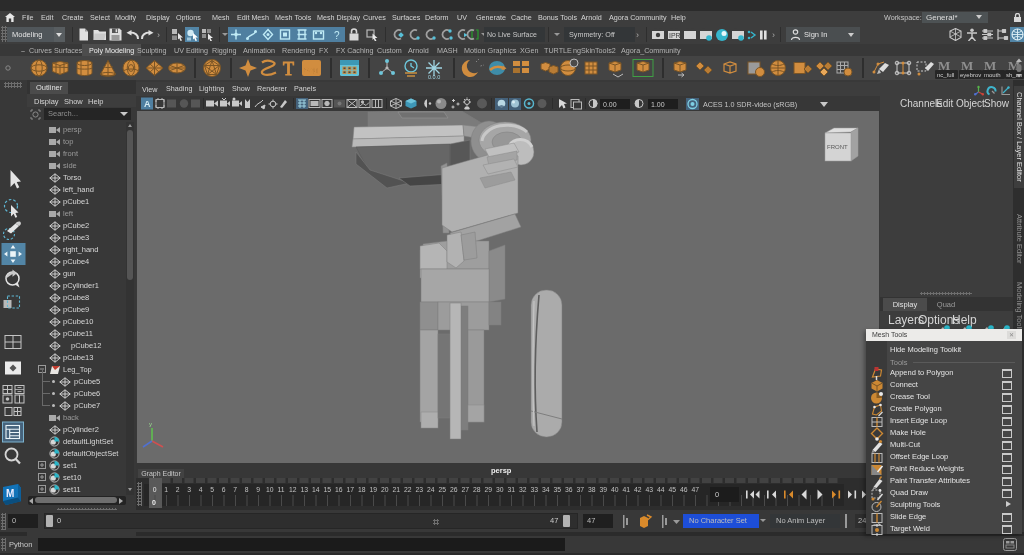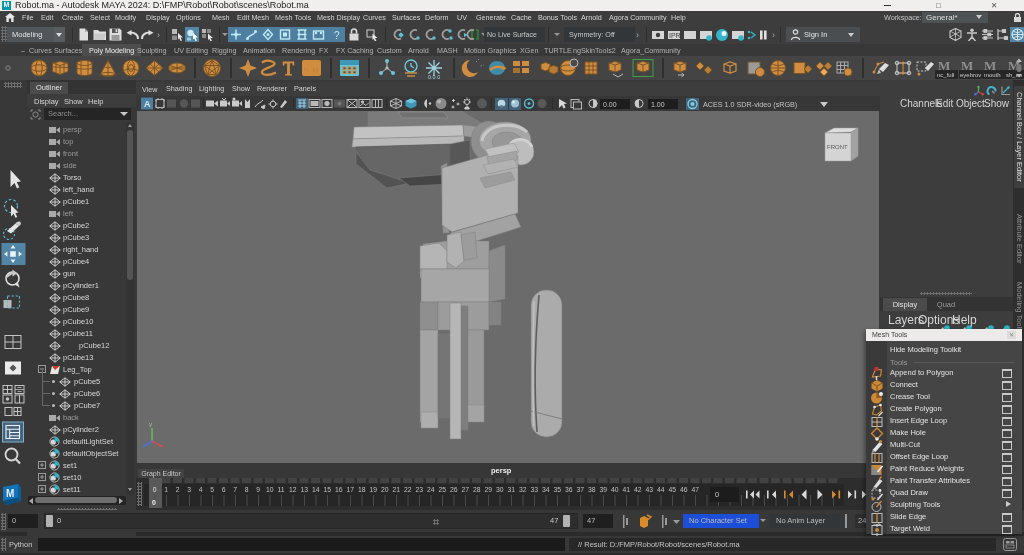--- a/index.html
+++ b/index.html
@@ -36,27 +36,20 @@
 #righttabs{left:1013px;top:80px;width:11px;height:430px;background:#2e2e2e;}
 
 #rangerow{left:0;top:510px;width:1024px;height:22px;background:#383838;}
 #cmdrow{left:0;top:536px;width:1024px;height:17px;background:#383838;}
 #bottomstrip{left:0;top:553px;width:1024px;height:2px;background:#2b2b2b;}
 .vtext{writing-mode:vertical-rl;text-orientation:mixed;}
 </style>
 </head>
 <body>
 <div id="app">
-  <div id="titlebar" class="abs">
-    <div class="ticon"></div>
-    <div class="ttext">Robot.ma - Autodesk MAYA 2024: D:\FMP\Robot\Robot\scenes\Robot.ma</div>
-    <div class="abs" style="left:884px;top:5px;width:7px;height:1px;background:#333"></div>
-    <div class="winbtn" style="left:936px;">□</div>
-    <div class="winbtn" style="left:991px;">✕</div>
-  </div>
   <div id="menubar" class="abs">
     <svg class="abs" style="left:5px;top:2px" width="10" height="9" viewBox="0 0 10 9">
         <path d="M5 0 L10 4 L8.6 4 L8.6 9 L6.2 9 L6.2 5.6 L3.8 5.6 L3.8 9 L1.4 9 L1.4 4 L0 4 Z" fill="#e8e8e8"></path>
       </svg>
     <span style="left:22px">File</span>
       <span style="left:41px">Edit</span>
       <span style="left:62px">Create</span>
       <span style="left:90px">Select</span>
       <span style="left:115px">Modify</span>
       <span style="left:146px">Display</span>
@@ -679,21 +672,21 @@
             <path d="M6 0.8 L6 9.2 M0.8 5 L11.2 5"></path>
           </g>
         </svg>
         <span class="abs" style="left:36px;top:207px;">pCube11</span>
 <svg class="abs" style="left:22px;top:219px" width="12" height="10" viewBox="0 0 12 10">
           <g stroke="#cfcfcf" fill="none" stroke-width="1">
             <path d="M6 0.8 L11.2 5 L6 9.2 L0.8 5 Z"></path>
             <path d="M6 0.8 L6 9.2 M0.8 5 L11.2 5"></path>
           </g>
         </svg>
-        <span class="abs" style="left:52px;top:219px;">pCube12</span>
+        <span class="abs" style="left:44px;top:219px;">pCube12</span>
 <svg class="abs" style="left:22px;top:231px" width="12" height="10" viewBox="0 0 12 10">
           <g stroke="#cfcfcf" fill="none" stroke-width="1">
             <path d="M6 0.8 L11.2 5 L6 9.2 L0.8 5 Z"></path>
             <path d="M6 0.8 L6 9.2 M0.8 5 L11.2 5"></path>
           </g>
         </svg>
         <span class="abs" style="left:36px;top:231px;">pCube13</span>
 <svg class="abs" style="left:11px;top:243px" width="8" height="8" viewBox="0 0 8 8">
           <rect x="0.5" y="0.5" width="7" height="7" fill="none" stroke="#9a9a9a"></rect>
           <path d="M2 4 H6" stroke="#9a9a9a"></path>
@@ -1298,21 +1291,20 @@
     <div class="abs" style="left:683px;top:4px;width:76px;height:14px;background:#1d4ed8;color:#bdbdbd;font-size:7.5px;line-height:14px;padding-left:6px;box-sizing:border-box">No Character Set</div>
     <div class="abs" style="left:760px;top:9px;border-left:3px solid transparent;border-right:3px solid transparent;border-top:3.5px solid #999"></div>
     <div class="abs" style="left:770px;top:4px;width:70px;height:14px;background:#333638;color:#bdbdbd;font-size:7.5px;line-height:14px;padding-left:6px;box-sizing:border-box">No Anim Layer</div>
     <div class="abs" style="left:845px;top:4px;width:2px;height:14px;background:#9a9a9a"></div>
     <div class="abs" style="left:855px;top:4px;width:26px;height:14px;background:#2e2e2e;color:#bbb;font-size:7.5px;line-height:14px;padding-left:3px;box-sizing:border-box">24 f</div>
   </div>
   <div id="cmdrow" class="abs">
     <div class="grip" style="left:1px;top:2px;width:5px;height:13px"></div>
     <span class="abs" style="left:9px;top:4px;color:#c9c9c9;font-size:7.5px">Python</span>
     <div class="abs" style="left:38px;top:2px;width:527px;height:13px;background:#1b1b1b"></div>
-    <div class="abs" style="left:569px;top:2px;width:427px;height:13px;background:#282828;color:#c5c5c5;font-size:7.5px;line-height:13px;padding-left:9px;box-sizing:border-box">// Result: D:/FMP/Robot/Robot/scenes/Robot.ma</div>
     <svg class="abs" style="left:1003px;top:2px" width="14" height="13" viewBox="0 0 14 13">
         <rect x="0.5" y="0.5" width="13" height="12" rx="2" fill="none" stroke="#9a9a9a"></rect>
         <rect x="3" y="3" width="3.5" height="2.5" fill="#9a9a9a"></rect>
         <rect x="7.5" y="3" width="3.5" height="2.5" fill="#9a9a9a"></rect>
         <rect x="3" y="7" width="8" height="3" fill="none" stroke="#9a9a9a" stroke-width="0.8"></rect>
       </svg>
   </div>
   <div id="bottomstrip" class="abs"></div>
   <div id="meshtools" class="abs" style="left:866px;top:329px;width:156px;height:205px;background:#454545;box-shadow:-2px 2px 4px rgba(0,0,0,0.35)">
     <div class="abs" style="left:0;top:0;width:156px;height:12px;background:#ecebe9;color:#3c3c3c;font-size:7px;line-height:12px;padding-left:6px;box-sizing:border-box">Mesh Tools

